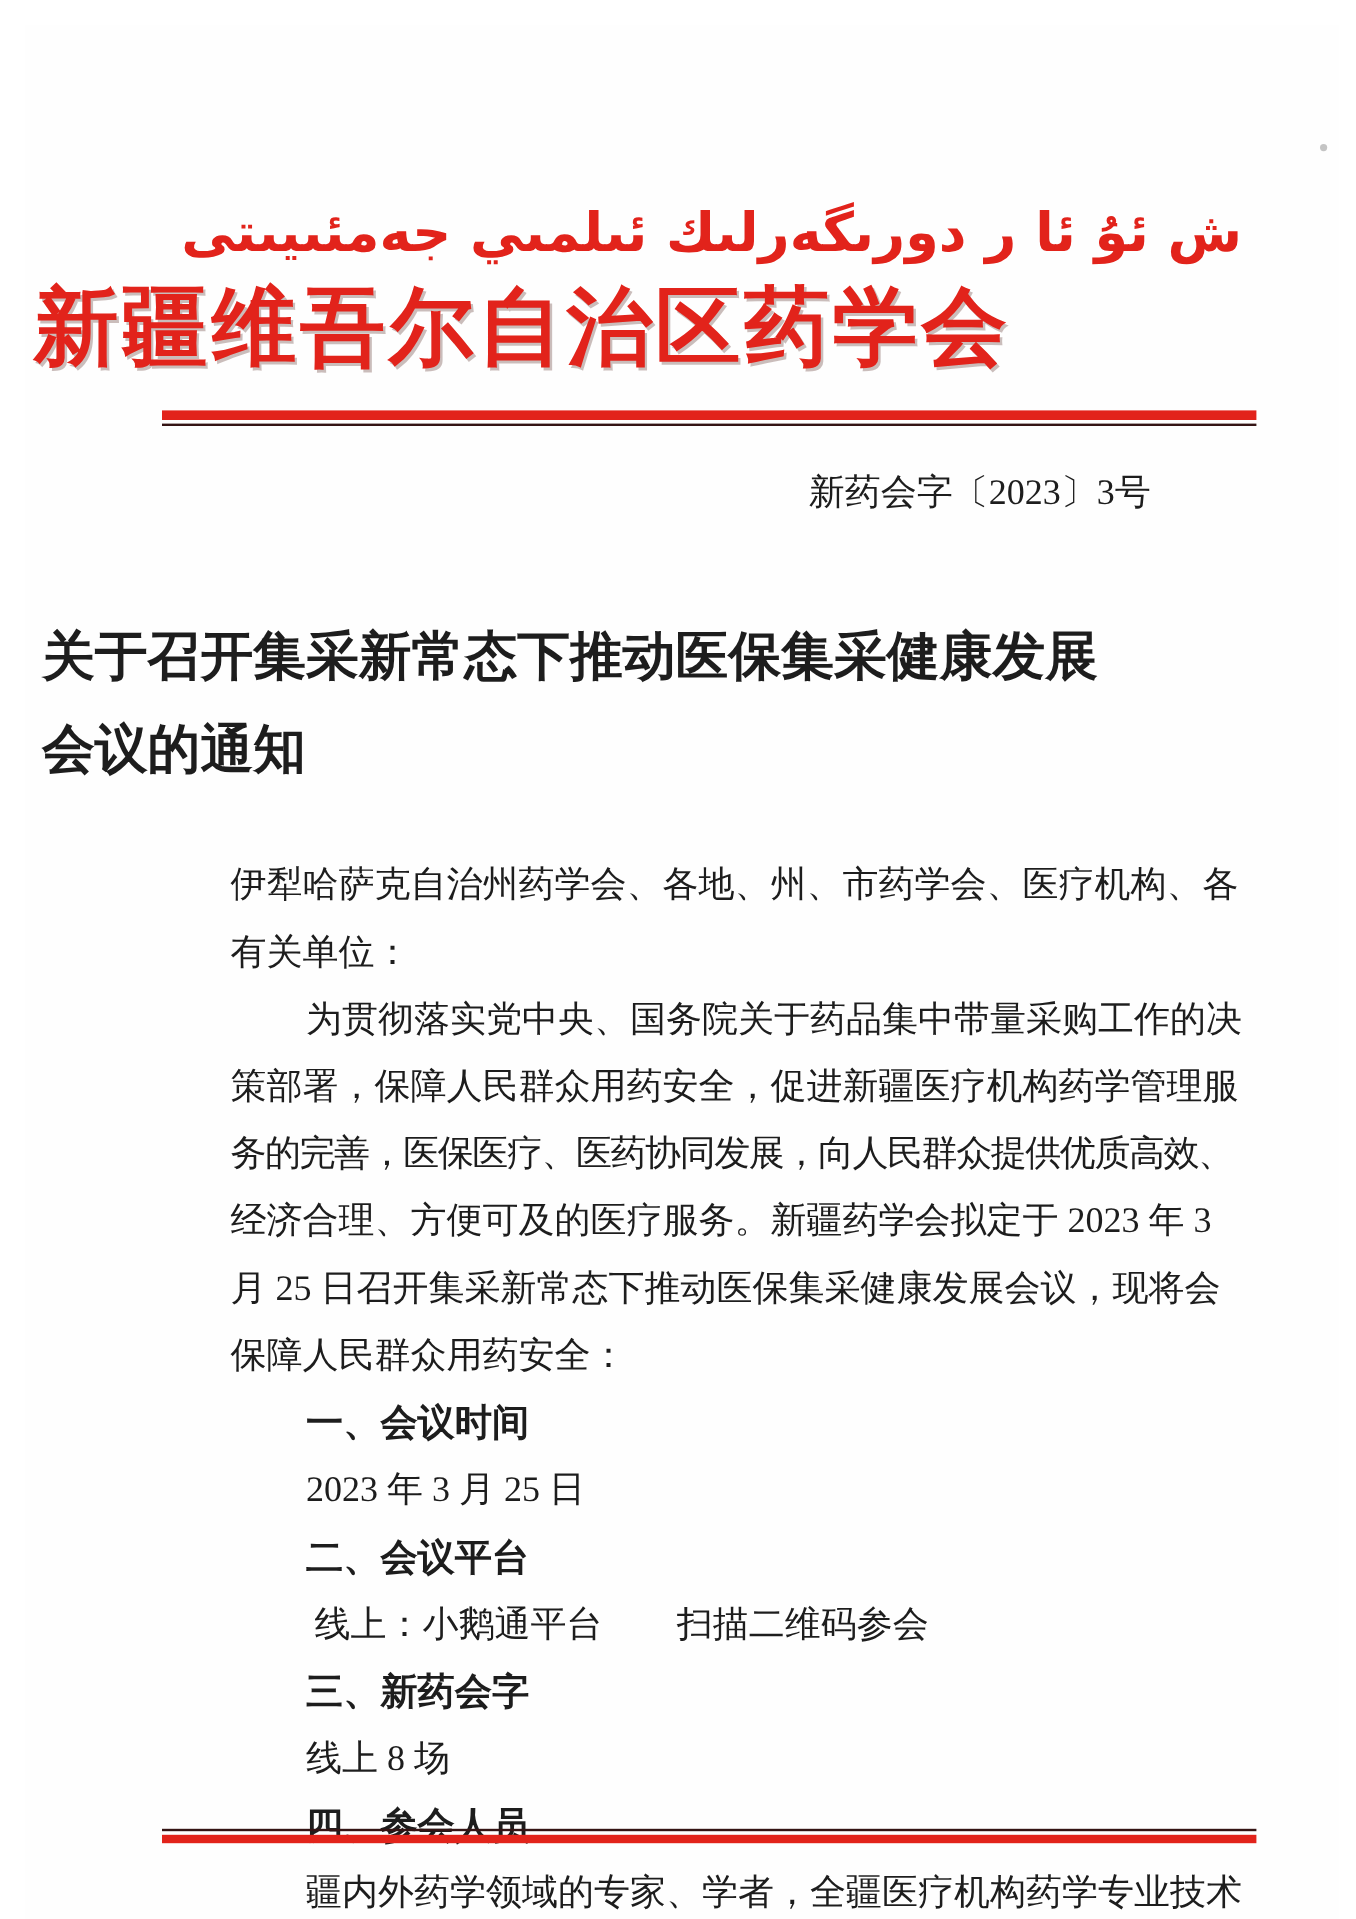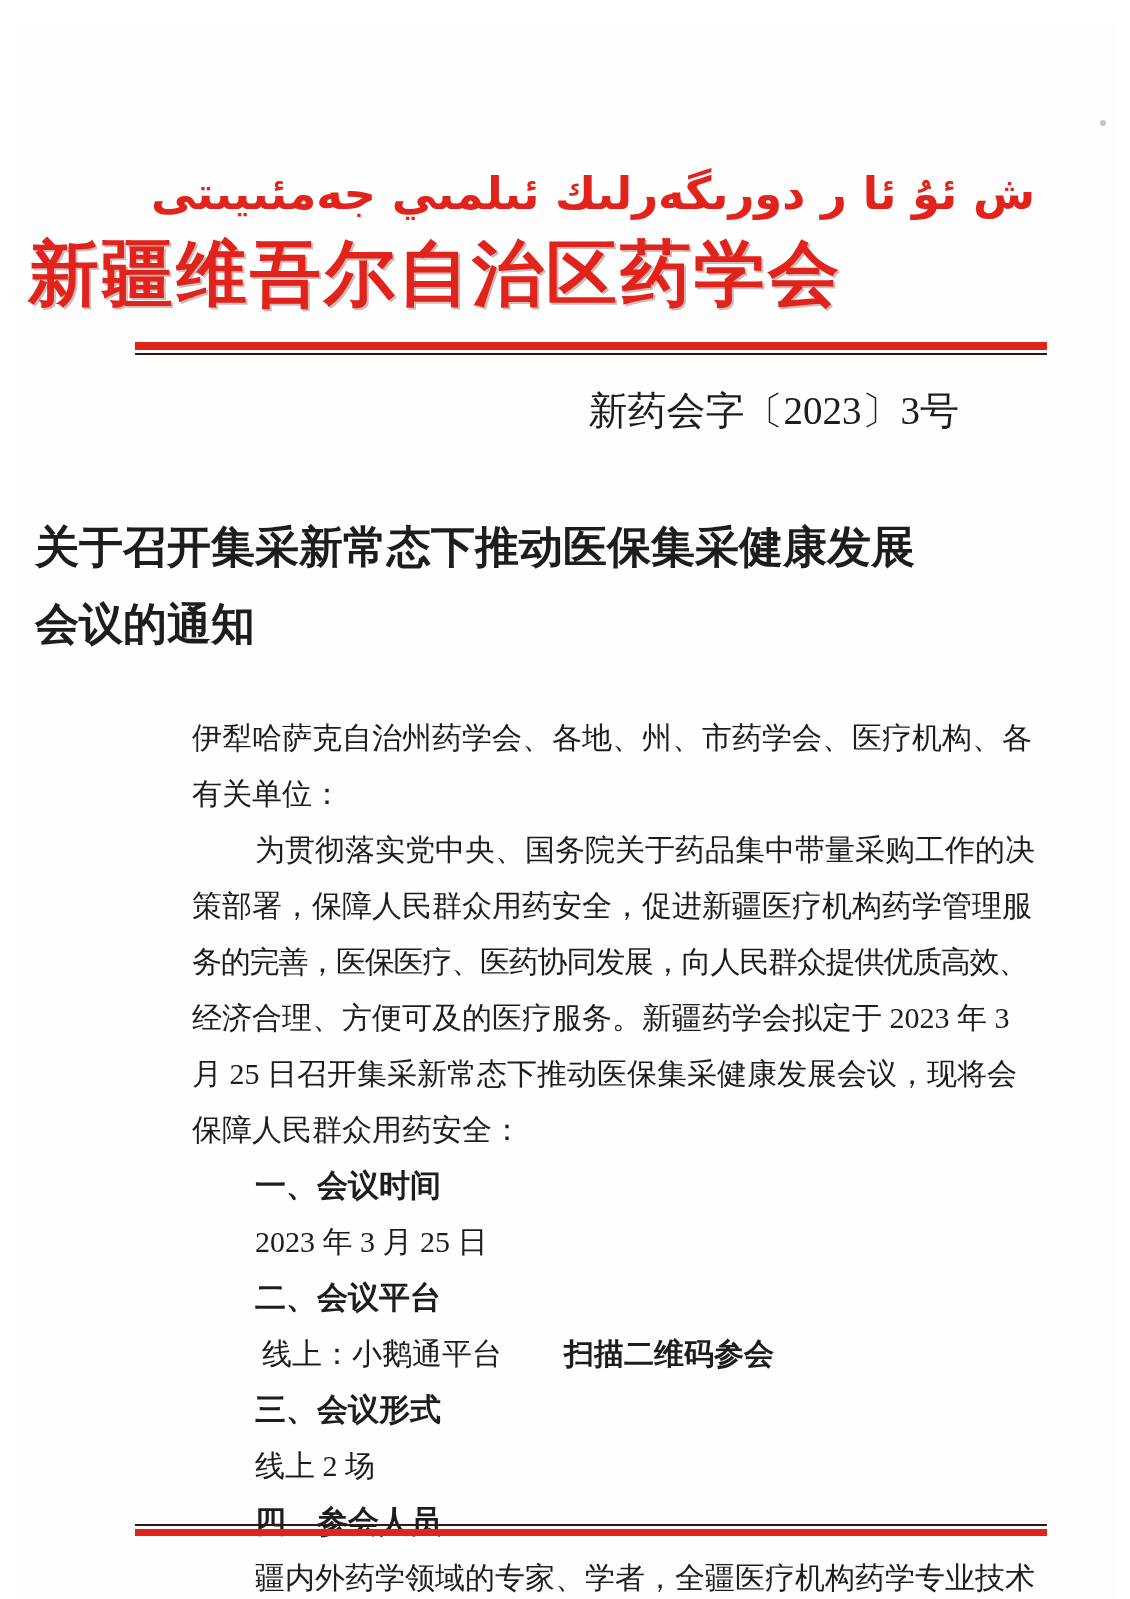--- a/index.html
+++ b/index.html
@@ -40,39 +40,39 @@
   }
   .rule-top,.rule-bottom{position:absolute;left:100px;width:912px;}
   .rule-top{top:307px;height:14px;}
   .rule-top .bar-red{position:absolute;top:0;left:0;width:100%;height:8px;background:var(--accent-red,#e2231b);}
   .rule-top .bar-dark{position:absolute;top:11px;left:0;width:100%;height:2px;background:var(--divider-dark,#351414);}
   .rule-bottom{top:1489px;height:13px;}
   .rule-bottom .bar-dark{position:absolute;top:0;left:0;width:100%;height:2px;background:var(--divider-dark,#351414);}
   .rule-bottom .bar-red{position:absolute;top:5px;left:0;width:100%;height:7px;background:var(--accent-red,#e2231b);}
   .doc-number{
     position:absolute;top:364px;right:185px;
-    font-size:39px;line-height:38px;white-space:nowrap;
+    font-size:30px;line-height:38px;white-space:nowrap;
   }
   .notice-title{
     position:absolute;top:478px;left:0;width:100%;
     text-align:left;font-weight:bold;font-size:44px;line-height:70px;
     font-family:"Liberation Serif","DejaVu Serif",serif;
   }
   .body-text{
     position:absolute;top:678px;left:157px;width:852px;
     font-size:30px;line-height:49px;
   }
   .line{height:49px;white-space:nowrap;}
   .indent{padding-left:63px;}
   .tight{letter-spacing:-1.2px;}
   .heading{
     font-family:Liberation Serif, serif;
     font-weight:bold;font-size:31px;
   }
-  .gap-right{margin-left:55px;font-weight:bold;}
+  .gap-right{margin-left:55px;}
 </style>
 </head>
 <body>
 
 <div class="page">
 
   <div class="scan-dot"></div>
 
   <div class="uyghur-title">ش ئۇ ئا ر دورىگەرلىك ئىلمىي جەمئىيىتى</div>
 
@@ -98,22 +98,22 @@
     <div class="line tight">务的完善，医保医疗、医药协同发展，向人民群众提供优质高效、</div>
     <div class="line">经济合理、方便可及的医疗服务。新疆药学会拟定于 2023 年 3</div>
     <div class="line">月 25 日召开集采新常态下推动医保集采健康发展会议，现将会</div>
     <div class="line">保障人民群众用药安全：</div>
     <div class="line indent heading">一、会议时间</div>
     <div class="line indent">2023 年 3 月 25 日</div>
     <div class="line indent heading">二、会议平台</div>
     <div class="line indent">
       <span>线上：小鹅通平台</span><span class="gap-right">扫描二维码参会</span>
     </div>
-    <div class="line indent heading">三、会议形式</div>
-    <div class="line indent">线上 2 场</div>
+    <div class="line indent heading">三、新药会字</div>
+    <div class="line indent">线上 8 场</div>
     <div class="line indent heading">四、参会人员</div>
     <div class="line indent">疆内外药学领域的专家、学者，全疆医疗机构药学专业技术</div>
   </div>
 
   <div class="rule-bottom">
     <div class="bar-dark"></div>
     <div class="bar-red"></div>
   </div>
 
 </div>

